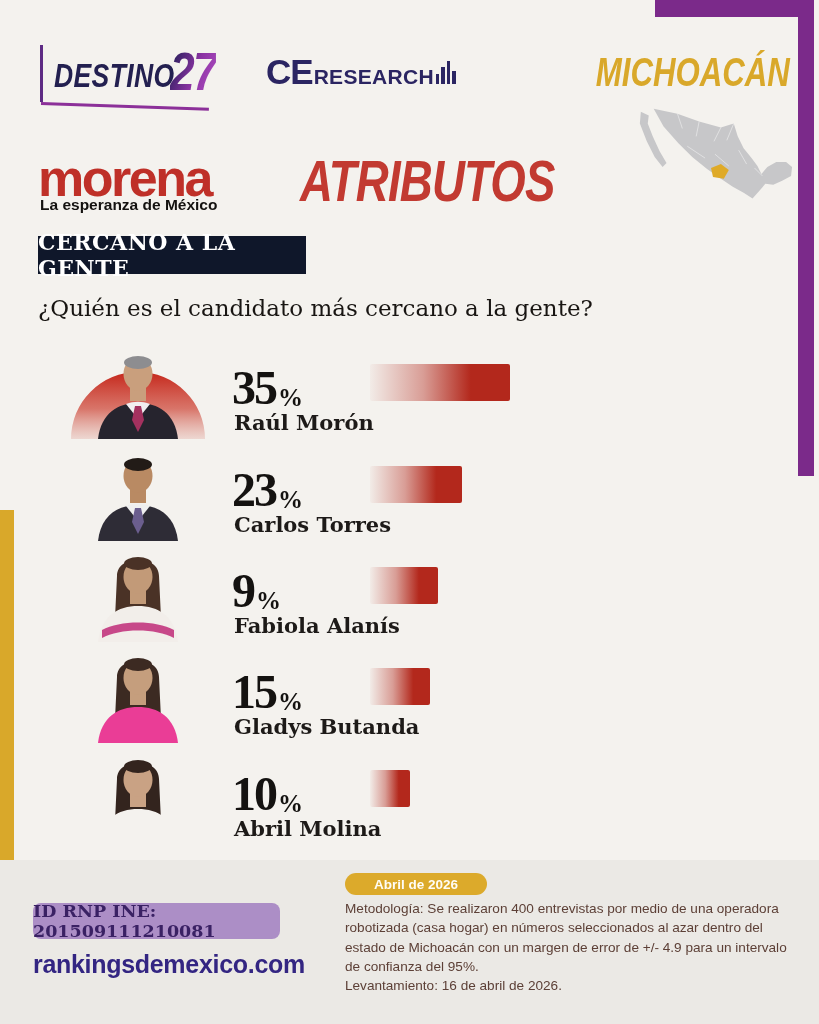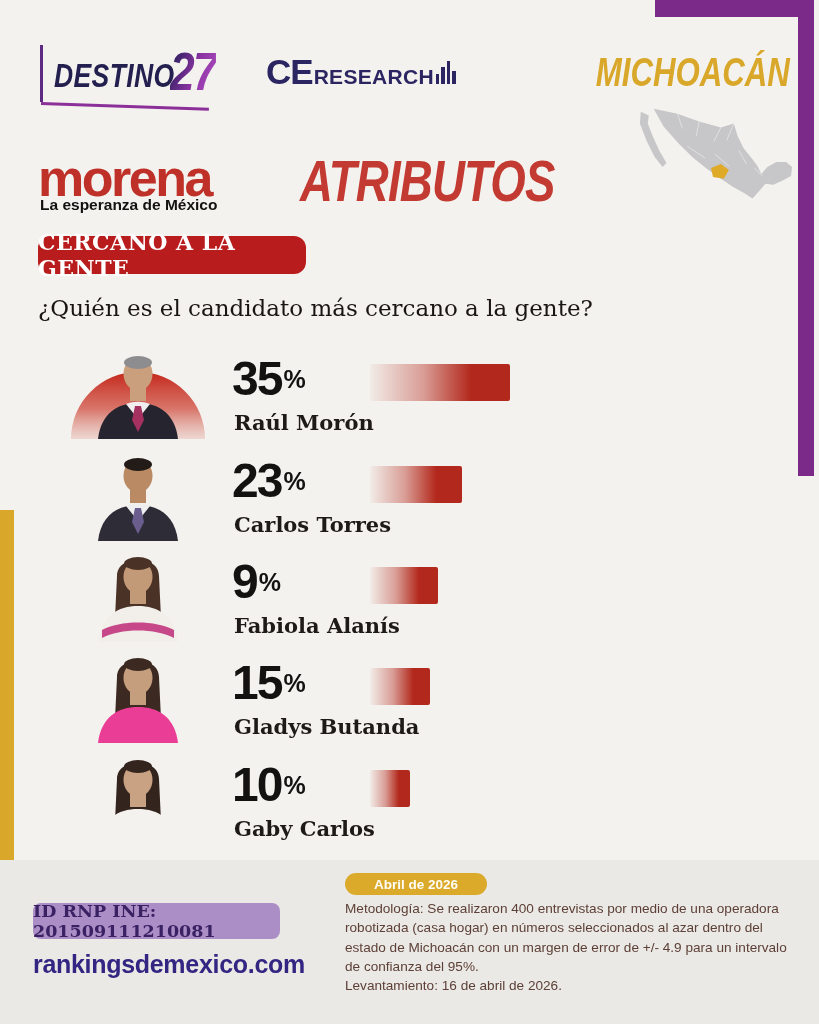--- a/index.html
+++ b/index.html
@@ -33,32 +33,32 @@
                transform-origin:right center;white-space:nowrap;}
   .map-wrap{position:absolute;left:628px;top:104px;width:168px;height:126px;}
 
   
   .morena{position:absolute;left:38px;top:152px;font-weight:700;font-size:52px;
           letter-spacing:-2.5px;color:#bf3028;line-height:1;}
   .morena-tag{position:absolute;left:40px;top:196px;font-weight:700;font-size:15.5px;color:#141210;}
   .atributos{position:absolute;left:300px;top:153px;font-style:italic;font-weight:900;
              font-size:57px;letter-spacing:-1px;color:#c23a31;transform:scaleX(.8);
              transform-origin:left center;white-space:nowrap;line-height:1;}
-  .cat-badge{position:absolute;left:38px;top:236px;width:268px;height:38px;background:#b91c1c;
-             border-radius:12px;display:flex;align-items:center;justify-content:flex-start;}
+  .cat-badge{position:absolute;left:38px;top:236px;width:268px;height:38px;background:#0f172a;
+             border-radius:0;display:flex;align-items:center;justify-content:flex-start;}
   .cat-badge span{font-family:"DejaVu Serif",serif;font-weight:700;font-size:22px;
                   letter-spacing:.5px;color:#fff;}
   .question{position:absolute;left:38px;top:295px;font-family:"DejaVu Serif",serif;
             font-weight:500;font-size:23px;color:#181512;}
 
   
   #rows{position:absolute;left:0;top:0;width:819px;height:1024px;}
   .row{position:absolute;left:0;width:819px;height:101px;}
   .avatar{position:absolute;left:68px;bottom:0;width:140px;height:96px;}
-  .pct{position:absolute;left:232px;top:17px;display:flex;align-items:center;color:#141210;}
+  .pct{position:absolute;left:232px;top:26px;display:flex;align-items:flex-end;color:#141210;font-family:Liberation Serif, serif;}
   .pct .num{font-weight:800;font-size:48px;letter-spacing:-2px;line-height:1;}
   .pct .sym{font-weight:800;font-size:25px;margin-left:2px;}
   .cname{position:absolute;left:234px;top:72px;font-family:"DejaVu Serif",serif;
          font-weight:700;font-size:21px;color:#1d1a18;white-space:nowrap;}
   .bar{position:absolute;left:370px;top:26px;height:37px;border-radius:2px;
        background:linear-gradient(90deg,rgba(179,40,28,0.03),rgba(179,40,28,0.42) 38%,#b3281c 72%);}
 
   
   .footer{position:absolute;left:0;top:860px;width:819px;height:164px;background:#ebe9e5;}
   .date-pill{position:absolute;left:345px;top:13px;width:142px;height:22px;border-radius:11px;
@@ -197,21 +197,21 @@
             <path d="M49,30 C49,8 91,8 91,30 L93,72 C93,82 85,86 79,82 L61,82 C55,86 47,82 47,72 Z" fill="#33241e"></path>
             <rect x="62" y="42" width="16" height="16" fill="#c9a284"></rect>
             <ellipse cx="70" cy="31" rx="14.5" ry="16.5" fill="#c9a284"></ellipse>
             <ellipse cx="70" cy="17.5" rx="14" ry="6.5" fill="#33241e"></ellipse>
             <path d="M30,96 C33,70 50,60 70,60 C90,60 107,70 110,96 Z" fill="#f4f2ee"></path>
           </svg></div>
         <div class="pct">
           <span class="num">10</span>
           <span class="sym">%</span>
         </div>
-        <div class="cname">Gaby Carlos</div>
+        <div class="cname">Abril Molina</div>
         <div class="bar" style="width: 40px;"></div>
       </div>
     </div>
 
   <div class="footer">
     <div class="date-pill">
       <span>Abril de 2026</span>
     </div>
     <div class="method">
       <p>Metodología: Se realizaron 400 entrevistas por medio de una operadora robotizada (casa hogar) en números seleccionados al azar dentro del estado de Michoacán con un margen de error de +/- 4.9 para un intervalo de confianza del 95%.</p>

